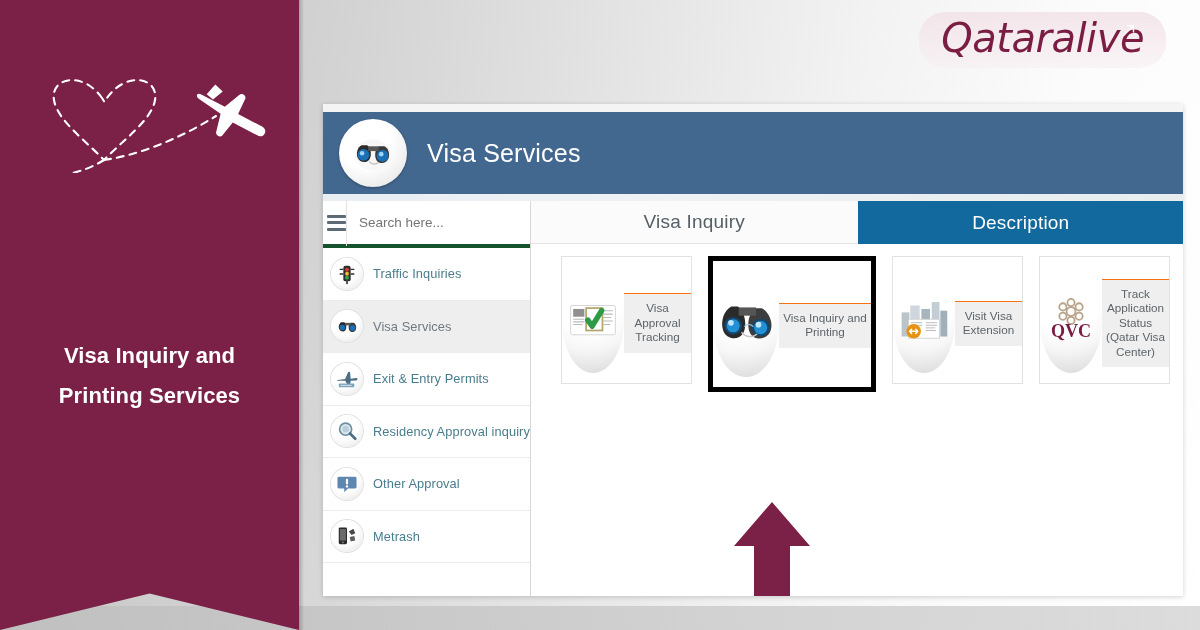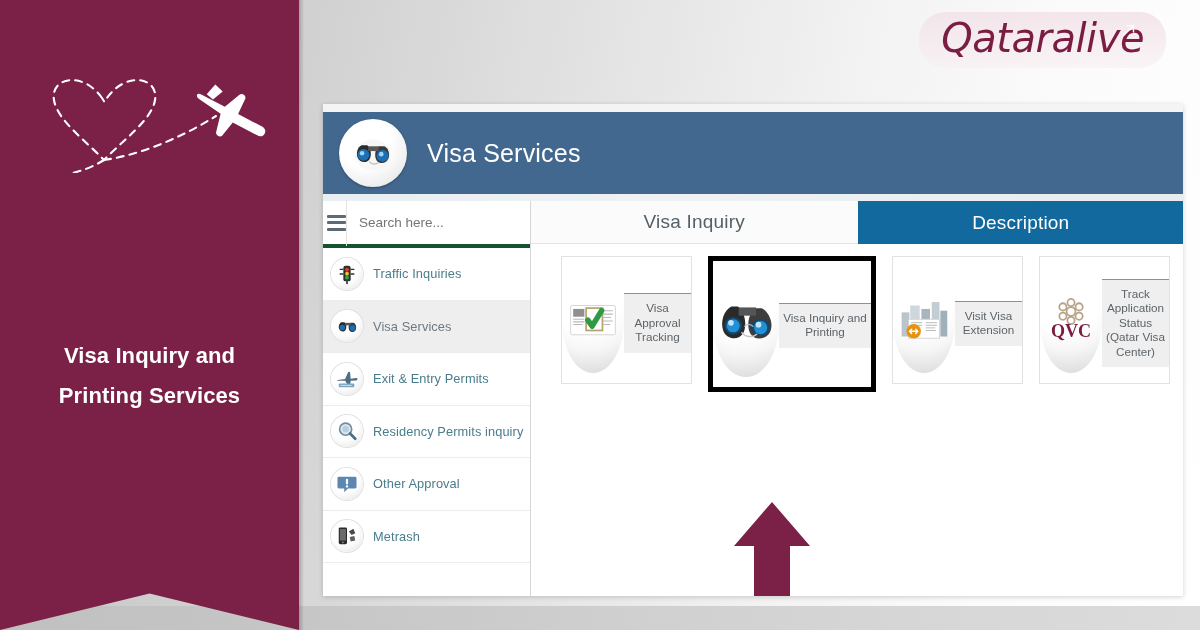--- a/index.html
+++ b/index.html
@@ -276,21 +276,21 @@
       </div>
 
       <div class="side-item" data-interactable="true">
         <div class="side-icon" data-interactable="false">
           <svg viewBox="0 0 24 24" width="22" height="22">
             <circle cx="10.5" cy="10" r="6.6" fill="#dfe7ec" stroke="#6d8fa3" stroke-width="1.8"></circle>
             <circle cx="10.5" cy="10" r="3.6" fill="#9ec1d4" opacity=".6"></circle>
             <path d="M15.3 14.8 L21 20.4" stroke="#4d6f86" stroke-width="3" stroke-linecap="round"></path>
           </svg>
         </div>
-        <div class="side-label" data-interactable="false">Residency Permits inquiry</div>
+        <div class="side-label" data-interactable="false">Residency Approval inquiry</div>
       </div>
 
       <div class="side-item" data-interactable="true">
         <div class="side-icon" data-interactable="false">
           <svg viewBox="0 0 24 24" width="22" height="22">
             <path d="M3.2 4 H20.8 A1.6 1.6 0 0 1 22.4 5.6 V15.2 A1.6 1.6 0 0 1 20.8 16.8 H13 L9 21 V16.8
                      H3.2 A1.6 1.6 0 0 1 1.6 15.2 V5.6 A1.6 1.6 0 0 1 3.2 4 Z" fill="#5d87b0"></path>
             <rect x="10.8" y="6.4" width="2.4" height="6.2" rx="1.1" fill="#ffffff"></rect>
             <circle cx="12" cy="14.6" r="1.3" fill="#ffffff"></circle>
           </svg>

